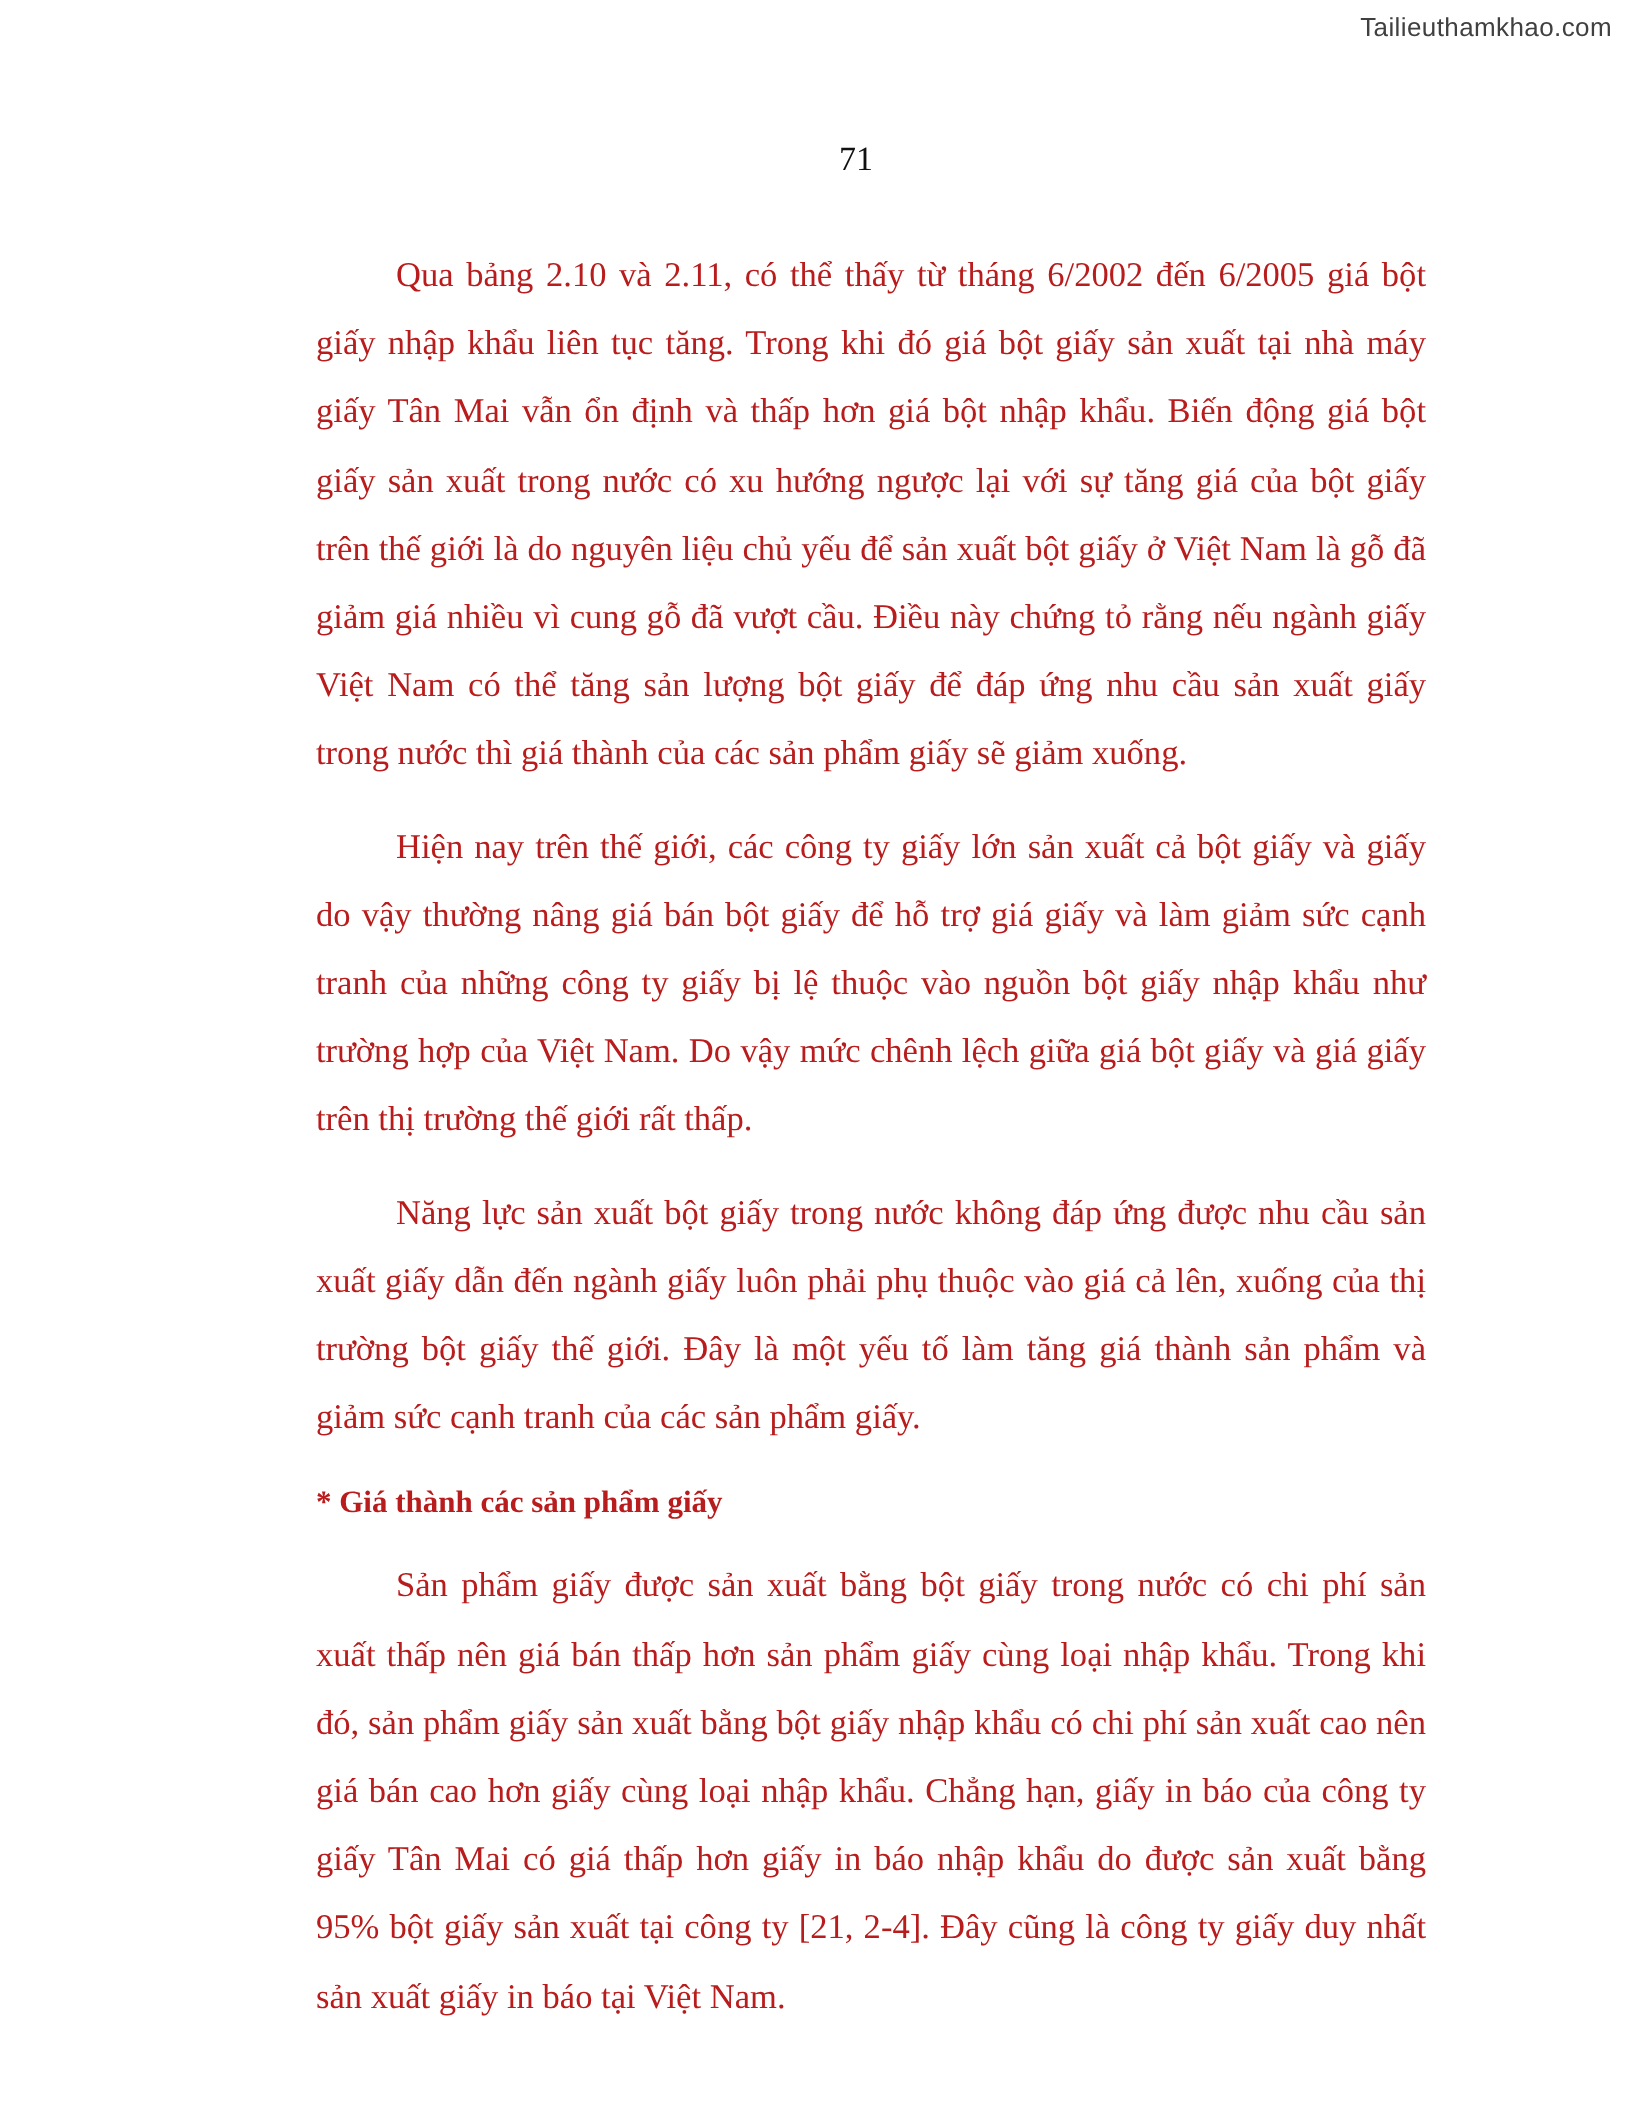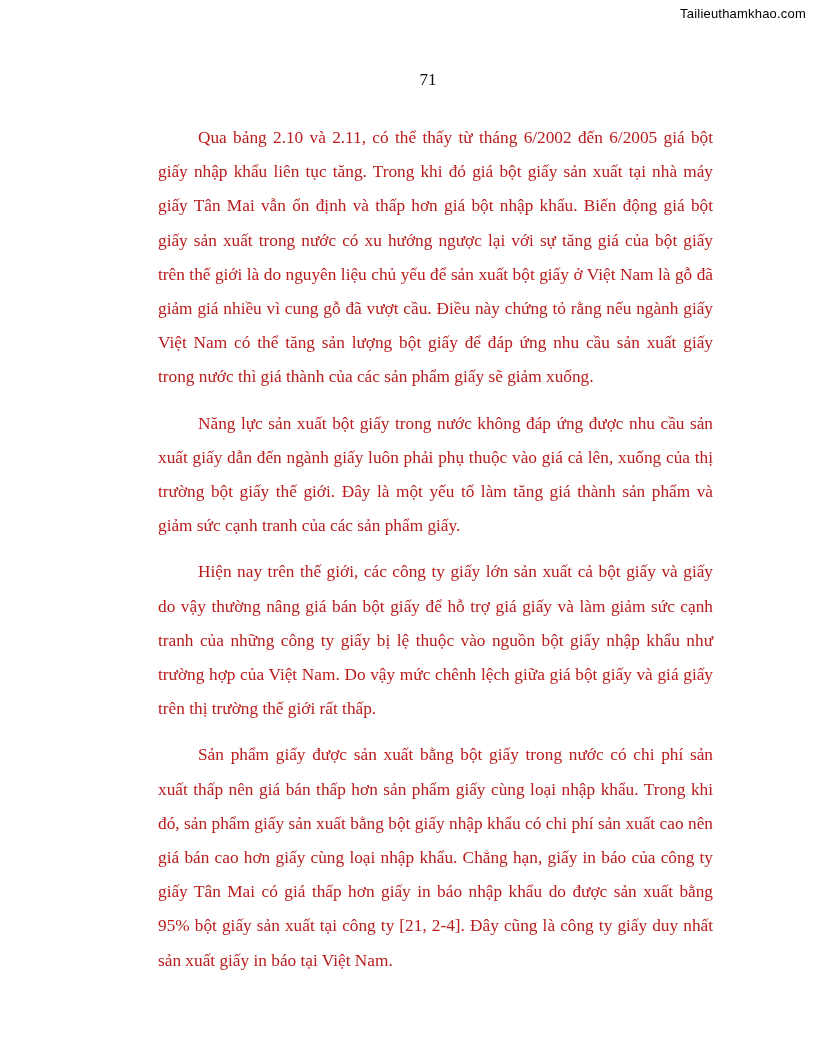--- a/index.html
+++ b/index.html
@@ -1,20 +1,20 @@
 <!DOCTYPE html>
 <html><head>
 <meta charset="utf-8">
 <style>
   html, body { margin: 0; padding: 0; background: #ffffff; }
   body { width: 816px; height: 1056px; position: relative; overflow: hidden; }
   .watermark {
     position: absolute; top: 6px; right: 10px;
     font-family: "Liberation Sans", sans-serif; font-size: 13px;
-    color: #000000; letter-spacing: 0.2px;
+    color: #404040; letter-spacing: 0.2px;
   }
   .page-number {
     position: absolute; top: 70px; left: 0; width: 856px; text-align: center;
     font-family: "Liberation Serif", serif; font-size: 17px; color: #111;
   }
   .content {
     position: absolute; top: 121px; left: 158px; width: 555px;
     font-family: "Liberation Serif", serif; font-size: 17.3px; color: #b91c1c;
     line-height: 34.2px;
   }
@@ -24,16 +24,17 @@
   }
 </style>
 </head>
 <body>
 
 <div class="watermark">Tailieuthamkhao.com</div>
 <div class="page-number">71</div>
 
 <div class="content">
   <p class="para">Qua bảng 2.10 và 2.11, có thể thấy từ tháng 6/2002 đến 6/2005 giá bột giấy nhập khẩu liên tục tăng. Trong khi đó giá bột giấy sản xuất tại nhà máy giấy Tân Mai vẫn ổn định và thấp hơn giá bột nhập khẩu. Biến động giá bột giấy sản xuất trong nước có xu hướng ngược lại với sự tăng giá của bột giấy trên thế giới là do nguyên liệu chủ yếu để sản xuất bột giấy ở Việt Nam là gỗ đã giảm giá nhiều vì cung gỗ đã vượt cầu. Điều này chứng tỏ rằng nếu ngành giấy Việt Nam có thể tăng sản lượng bột giấy để đáp ứng nhu cầu sản xuất giấy trong nước thì giá thành của các sản phẩm giấy sẽ giảm xuống.</p>
+  <p class="para">Hiện nay trên thế giới, các công ty giấy lớn sản xuất cả bột giấy và giấy do vậy thường nâng giá bán bột giấy để hỗ trợ giá giấy và làm giảm sức cạnh tranh của những công ty giấy bị lệ thuộc vào nguồn bột giấy nhập khẩu như trường hợp của Việt Nam. Do vậy mức chênh lệch giữa giá bột giấy và giá giấy trên thị trường thế giới rất thấp.</p>
   <p class="para">Năng lực sản xuất bột giấy trong nước không đáp ứng được nhu cầu sản xuất giấy dẫn đến ngành giấy luôn phải phụ thuộc vào giá cả lên, xuống của thị trường bột giấy thế giới. Đây là một yếu tố làm tăng giá thành sản phẩm và giảm sức cạnh tranh của các sản phẩm giấy.</p>
-  <p class="para">Hiện nay trên thế giới, các công ty giấy lớn sản xuất cả bột giấy và giấy do vậy thường nâng giá bán bột giấy để hỗ trợ giá giấy và làm giảm sức cạnh tranh của những công ty giấy bị lệ thuộc vào nguồn bột giấy nhập khẩu như trường hợp của Việt Nam. Do vậy mức chênh lệch giữa giá bột giấy và giá giấy trên thị trường thế giới rất thấp.</p>
+  <p class="heading">* Giá thành các sản phẩm giấy</p>
   <p class="para">Sản phẩm giấy được sản xuất bằng bột giấy trong nước có chi phí sản xuất thấp nên giá bán thấp hơn sản phẩm giấy cùng loại nhập khẩu. Trong khi đó, sản phẩm giấy sản xuất bằng bột giấy nhập khẩu có chi phí sản xuất cao nên giá bán cao hơn giấy cùng loại nhập khẩu. Chẳng hạn, giấy in báo của công ty giấy Tân Mai có giá thấp hơn giấy in báo nhập khẩu do được sản xuất bằng 95% bột giấy sản xuất tại công ty [21, 2-4]. Đây cũng là công ty giấy duy nhất sản xuất giấy in báo tại Việt Nam.</p>
 </div>
 
 </body></html>

